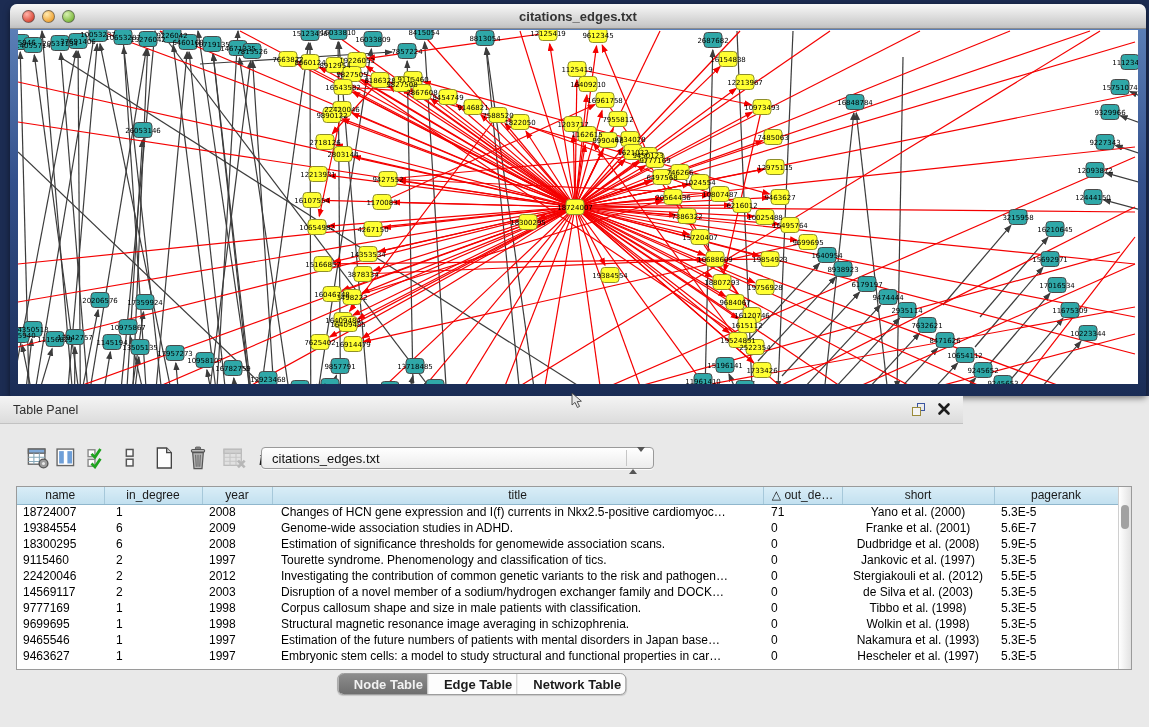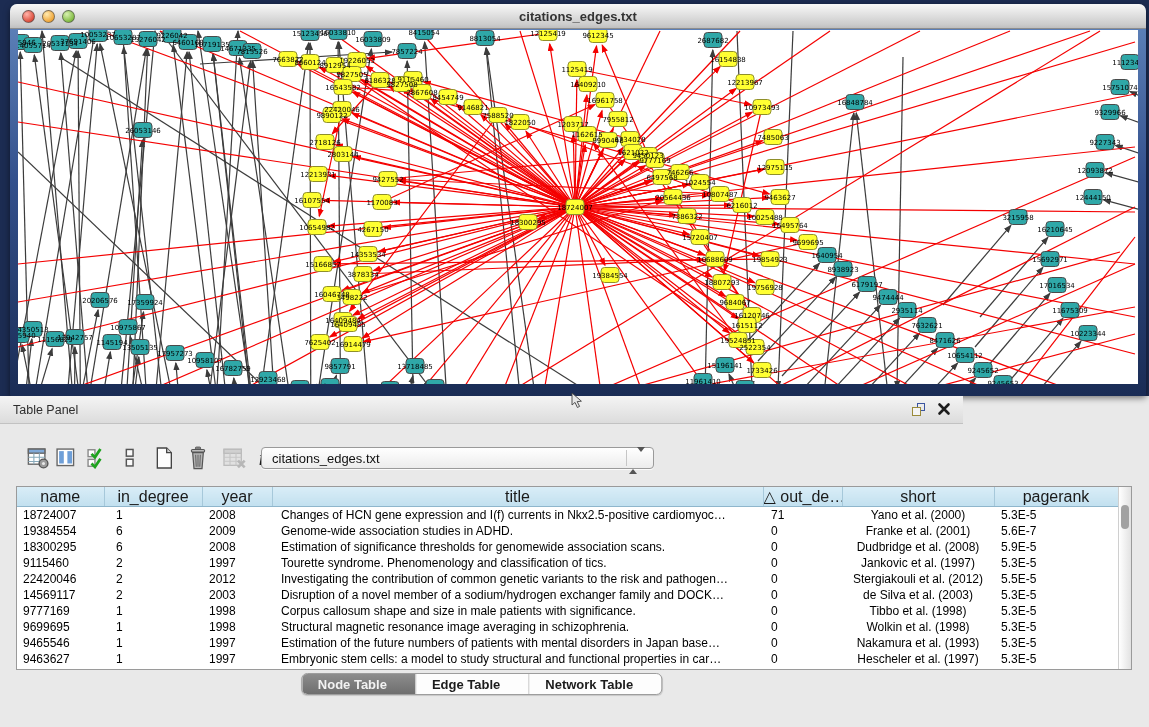--- a/index.html
+++ b/index.html
@@ -39,31 +39,31 @@
   .net-select { position:absolute; left:261px; top:51px; width:393px; height:22px; border:1px solid #9a9a9a; border-radius:4px;
     background:linear-gradient(#ffffff,#ececec); box-shadow:0 1px 0 rgba(255,255,255,.8); }
   .net-select .val { position:absolute; left:10px; top:3px; font-size:13px; color:#111; }
   .net-select .sep { position:absolute; right:26px; top:2px; bottom:2px; width:1px; background:#c6c6c6; }
   .net-select .arrows { position:absolute; right:8px; top:4px; }
   .tri-up { width:0; height:0; border-left:4px solid transparent; border-right:4px solid transparent; border-bottom:5px solid #555; margin-bottom:3px; }
   .tri-dn { width:0; height:0; border-left:4px solid transparent; border-right:4px solid transparent; border-top:5px solid #555; }
 
   .table-wrap { position:absolute; left:16px; top:90px; width:1116px; height:184px; background:#fff; border:1px solid #9a9a9a; }
   table.datatable { border-collapse:collapse; table-layout:fixed; width:1101px; }
-  table.datatable th { height:17px; font-size:16px; font-weight:normal; color:#1a1a1a; text-align:center;
+  table.datatable th { height:17px; font-size:12px; font-weight:normal; color:#1a1a1a; text-align:center;
     background:linear-gradient(#d9edf7,#c2e0ef); border-right:1px solid #a6c8da; border-bottom:1px solid #8fb6cc; overflow:hidden; white-space:nowrap; }
   table.datatable td { height:16px; font-size:12px; color:#000; white-space:nowrap; overflow:hidden; }
   td.c0 { padding-left:6px; }  td.c1 { padding-left:12px; } td.c2 { padding-left:7px; }
   td.c3 { padding-left:9px; }  td.c4 { padding-left:8px; }  td.c5 { text-align:center; } td.c6 { padding-left:7px; }
   .vscroll { position:absolute; right:0; top:0; width:13px; height:182px; background:linear-gradient(90deg,#ffffff,#e2e2e2); border-left:1px solid #cfcfcf; }
   .vthumb { position:absolute; left:2px; top:18px; width:8px; height:24px; border-radius:4px; background:#a2a2a2; }
 
   .tabs { position:absolute; left:50%; top:277px; transform:translateX(-50%); display:flex; height:22px;
     border:1px solid #9d9d9d; border-radius:6px; background:#fdfdfd; overflow:hidden; box-shadow:0 1px 1px rgba(0,0,0,.15); }
-  .tab { padding:3px 28px 0 16px; font-size:13px; font-weight:bold; color:#1c1c1c; position:relative; }
+  .tab { padding:3px 4px 0 16px; font-size:13px; font-weight:bold; color:#1c1c1c; position:relative; }
   .tab.active { background:linear-gradient(#8d8d8d,#6e6e6e); color:#f2f2f2; }
   .tab + .tab { border-left:1px solid #c9c9c9; }
 
   .statusbar { position:absolute; left:0; bottom:0; width:100%; height:27px; border-top:1px solid #cccccc; }
   .mem-label { position:absolute; right:46px; top:7px; font-size:12px; color:#222; }
   .mem-orb { position:absolute; right:26px; top:6px; width:14px; height:14px; border-radius:50%;
     background:radial-gradient(circle at 35% 30%, #a8e86a, #4db32a 70%, #2f7d15); border:1px solid #888; }
 </style>
 </head>
 <body>
@@ -761,21 +761,21 @@
             <td class="c2">2003</td>
             <td class="c3">Disruption of a novel member of a sodium/hydrogen exchanger family and DOCK…</td>
             <td class="c4">0</td>
             <td class="c5">de Silva et al. (2003)</td>
             <td class="c6">5.3E-5</td>
           </tr>
           <tr>
             <td class="c0">9777169</td>
             <td class="c1">1</td>
             <td class="c2">1998</td>
-            <td class="c3">Corpus callosum shape and size in male patients with significance.</td>
+            <td class="c3">Corpus callosum shape and size in male patients with classification.</td>
             <td class="c4">0</td>
             <td class="c5">Tibbo et al. (1998)</td>
             <td class="c6">5.3E-5</td>
           </tr>
           <tr>
             <td class="c0">9699695</td>
             <td class="c1">1</td>
             <td class="c2">1998</td>
             <td class="c3">Structural magnetic resonance image averaging in schizophrenia.</td>
             <td class="c4">0</td>

